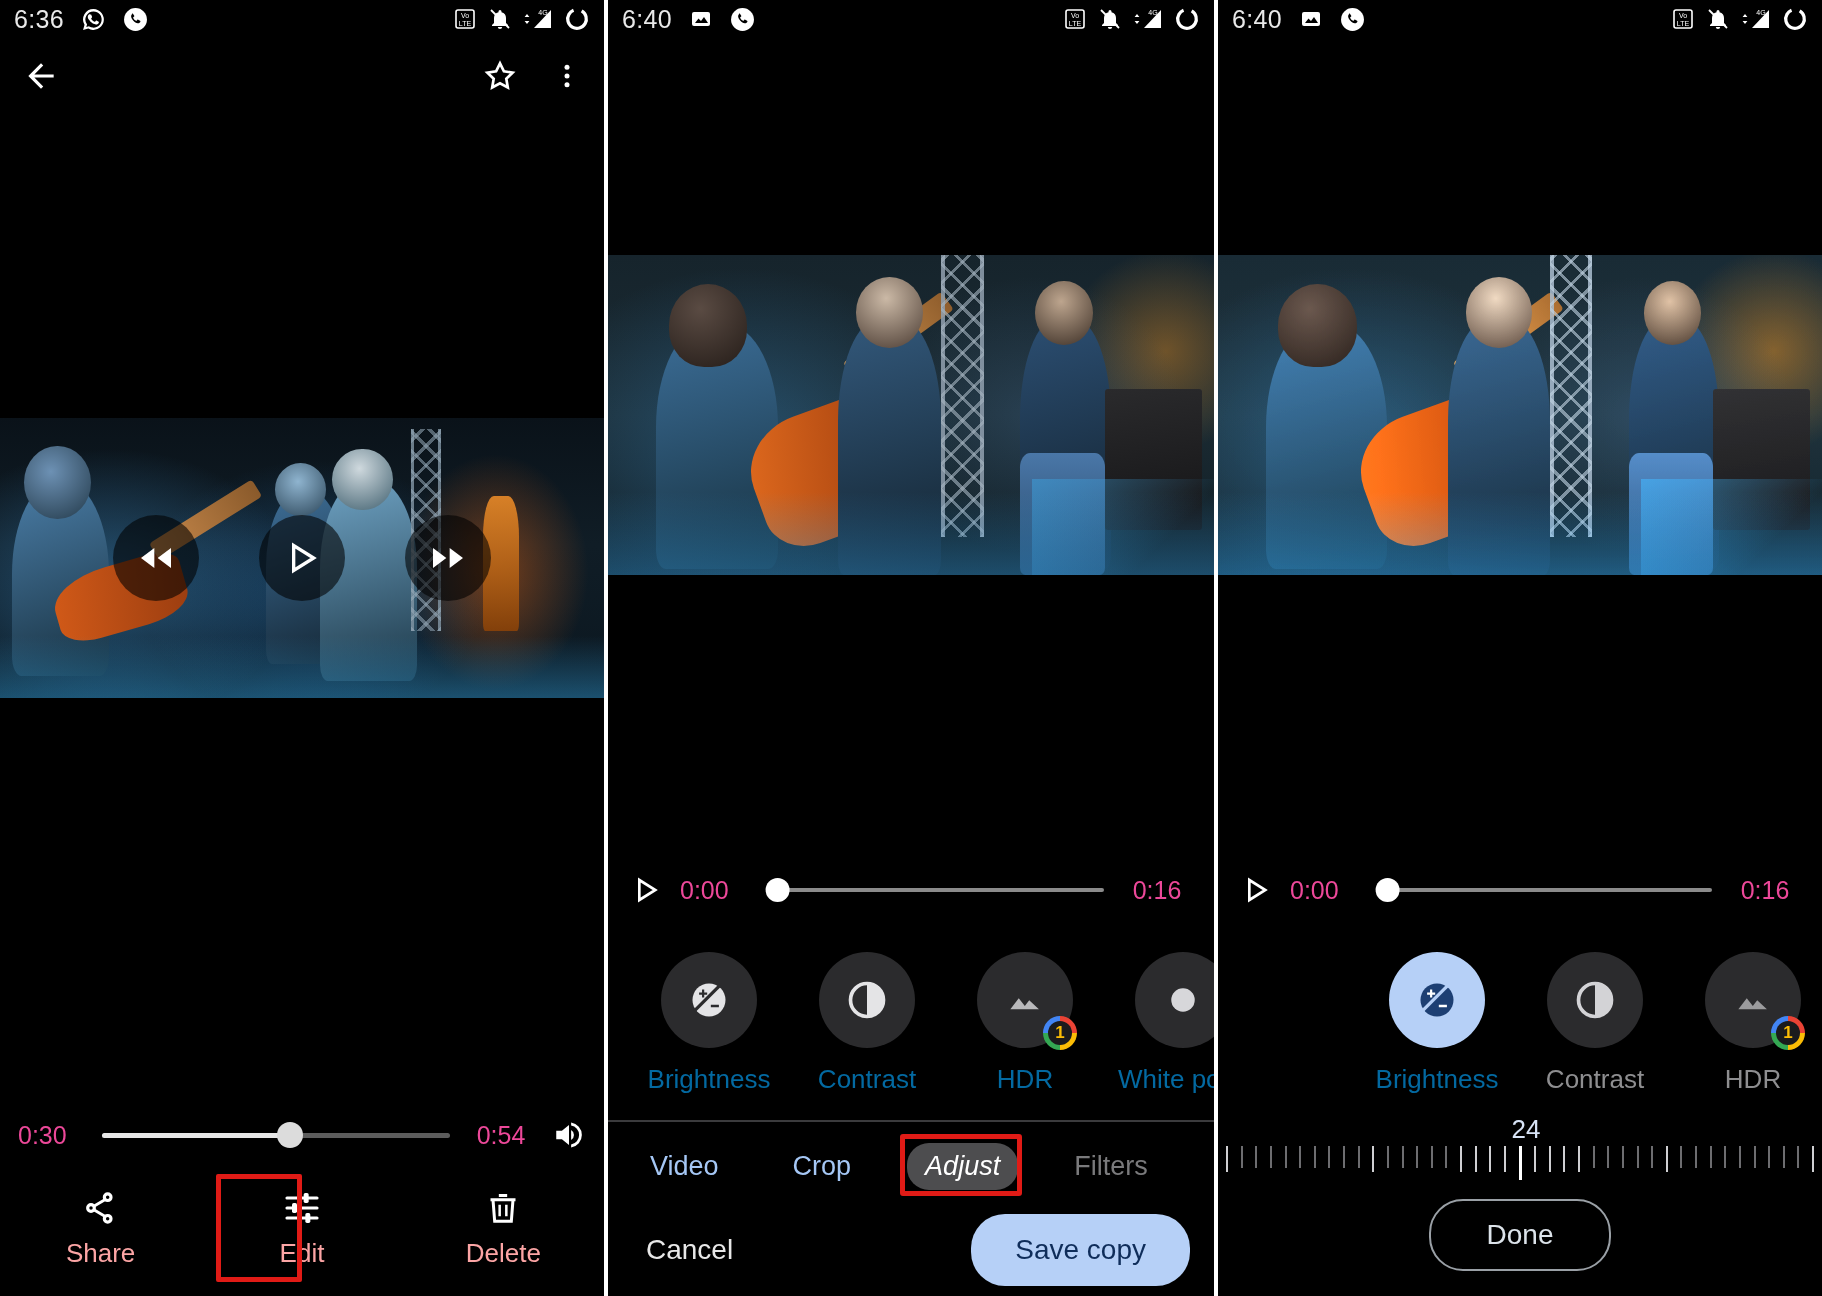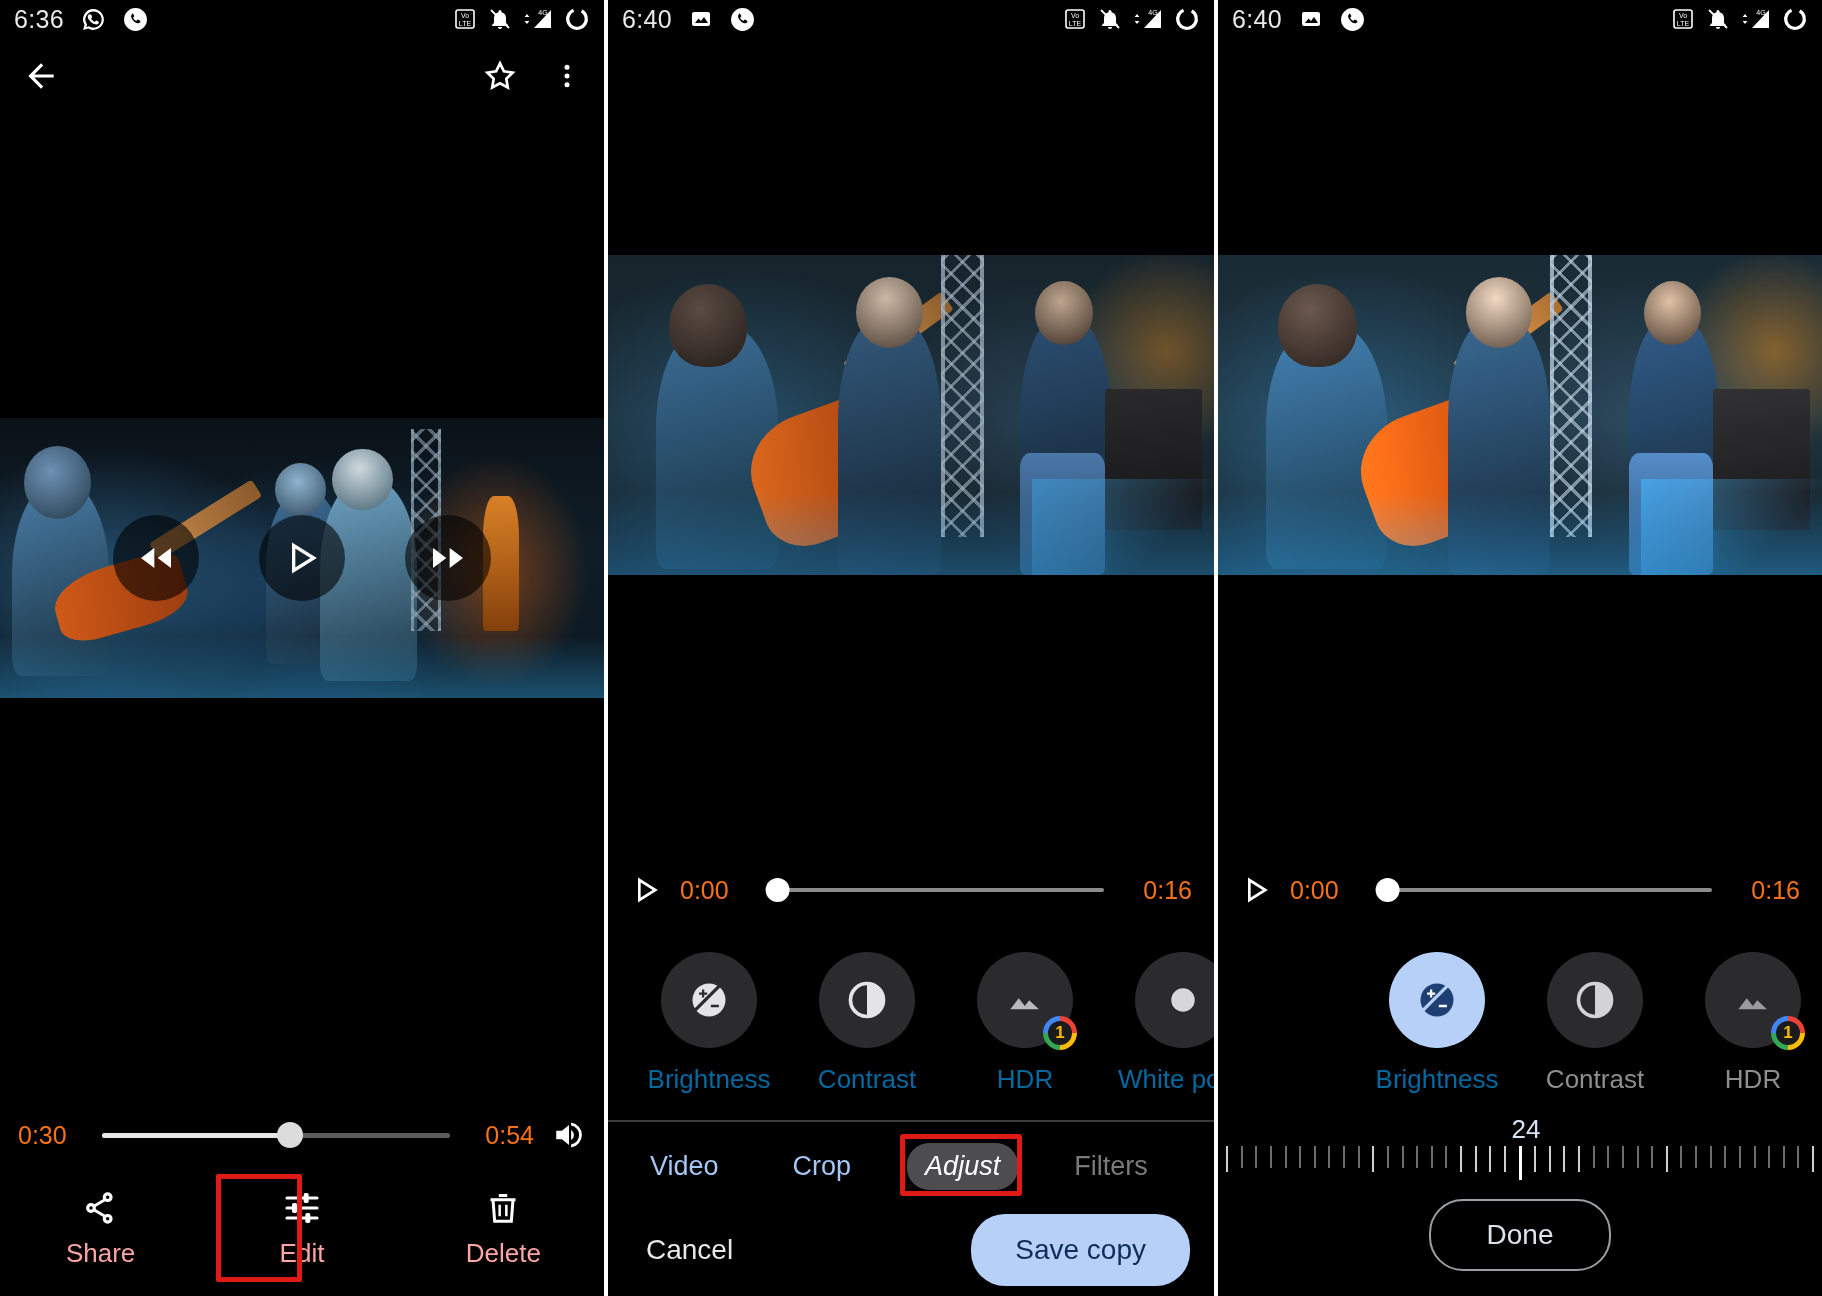--- a/index.html
+++ b/index.html
@@ -89,22 +89,22 @@
     display: flex; align-items: center; justify-content: center; gap: 60px;
   }
   .vid-btn { width: 86px; height: 86px; border-radius: 50%;
     background: rgba(0,0,0,.58); display: flex; align-items: center; justify-content: center; }
 
   
   .seekrow1 {
     position: absolute; left: 0; right: 0; bottom: 138px; height: 46px;
     display: flex; align-items: center; padding: 0 18px; gap: 18px; color: #fff;
   }
-  .tlabel { font-size: 25px; color: #f97316; min-width: 66px; }
-  .tlabel.right { text-align: right; }
+  .tlabel { font-size: 25px; color: #ec4899; min-width: 66px; }
+  .tlabel.right { text-align: center; }
   .track { position: relative; flex: 1; height: 5px; background: #5c5c5c; border-radius: 3px; }
   .track .fill { position: absolute; left: 0; top: 0; bottom: 0; background: #e6e6e6; border-radius: 3px; }
   .track .knob { position: absolute; top: 50%; width: 26px; height: 26px; border-radius: 50%;
     background: #dcdcdc; transform: translate(-50%, -50%); }
   .actionsrow1 {
     position: absolute; left: 0; right: 0; bottom: 6px; height: 124px;
     display: flex; align-items: center; justify-content: space-around; color: #fff;
   }
   .action { display: flex; flex-direction: column; align-items: center; gap: 10px;
     width: 150px; padding: 8px 0; }

